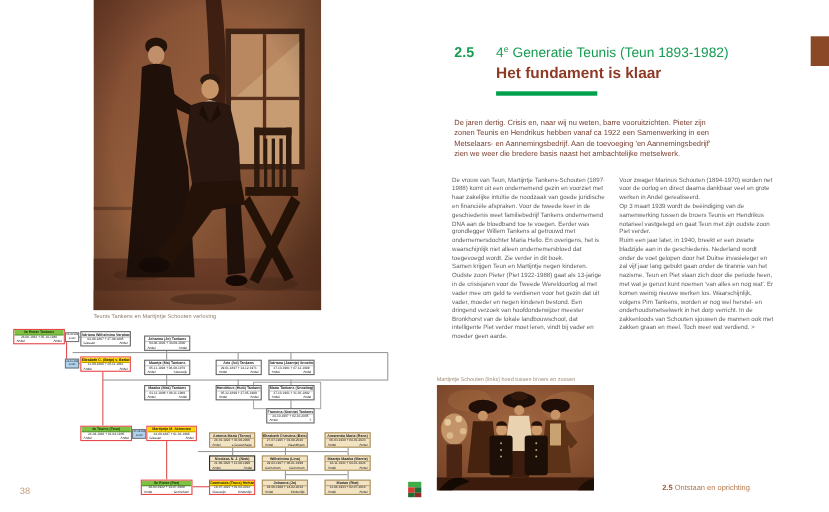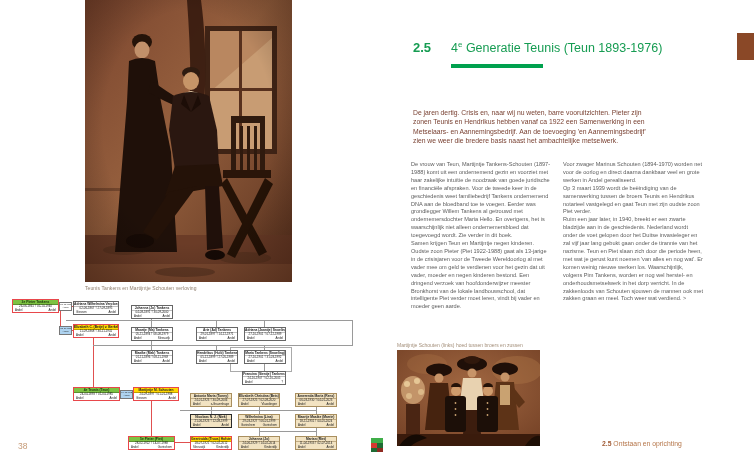--- a/index.html
+++ b/index.html
@@ -351,21 +351,22 @@
     <i style="left:6px;top:10px;width:6px;height:4px;background:#8f2b22"></i>
   </div>
 
   <div id="pagenum-26">38</div>
 
   <div id="tab"></div>
 
   <div id="heading">
     <span class="hnum">2.5</span>
     <div class="hlines">
-      <div class="h1"><span>4</span><sup>e</sup><span> Generatie Teunis (Teun 1893-1976)</span></div>
+      <div class="h1"><span>4</span><sup>e</sup><span> Generatie Teunis (Teun 1893-1982)</span></div>
+      <div class="h2">Het fundament is klaar</div>
       <div class="underline"></div>
     </div>
   </div>
 
   <p id="intro">De jaren dertig. Crisis en, naar wij nu weten, barre vooruitzichten. Pieter zijn zonen Teunis en Hendrikus hebben vanaf ca 1922 een Samenwerking in een Metselaars- en Aannemingsbedrijf. Aan de toevoeging 'en Aannemingsbedrijf' zien we weer die bredere basis naast het ambachtelijke metselwerk.</p>
 
   <div id="col1" class="bodycol">De vrouw van Teun, Martijntje Tankens-Schouten (1897-1988) komt uit een ondernemend gezin en voorziet met haar zakelijke intuïtie de noodzaak van goede juridische en financiële afspraken. Voor de tweede keer in de geschiedenis weet familiebedrijf Tankens ondernemend DNA aan de bloedband toe te voegen. Eerder was grondlegger Willem Tankens al getrouwd met ondernemersdochter Maria Hello. En overigens, het is waarschijnlijk niet alleen ondernemersbloed dat toegevoegd wordt. Zie verder in dit boek.
 Samen krijgen Teun en Martijntje negen kinderen. Oudste zoon Pieter (Piet 1922-1988) gaat als 13-jarige in de crisisjaren voor de Tweede Wereldoorlog al met vader mee om geld te verdienen voor het gezin dat uit vader, moeder en negen kinderen bestond. Een dringend verzoek van hoofdonderwijzer meester Bronkhorst van de lokale landbouwschool, dat intelligente Piet verder moet leren, vindt bij vader en moeder geen aarde.</div>
   <div id="col2" class="bodycol">Voor zwager Marinus Schouten (1894-1970) worden net voor de oorlog en direct daarna dankbaar veel en grote werken in Andel gerealiseerd.
 Op 3 maart 1939 wordt de beëindiging van de samenwerking tussen de broers Teunis en Hendrikus notarieel vastgelegd en gaat Teun met zijn oudste zoon Piet verder.

